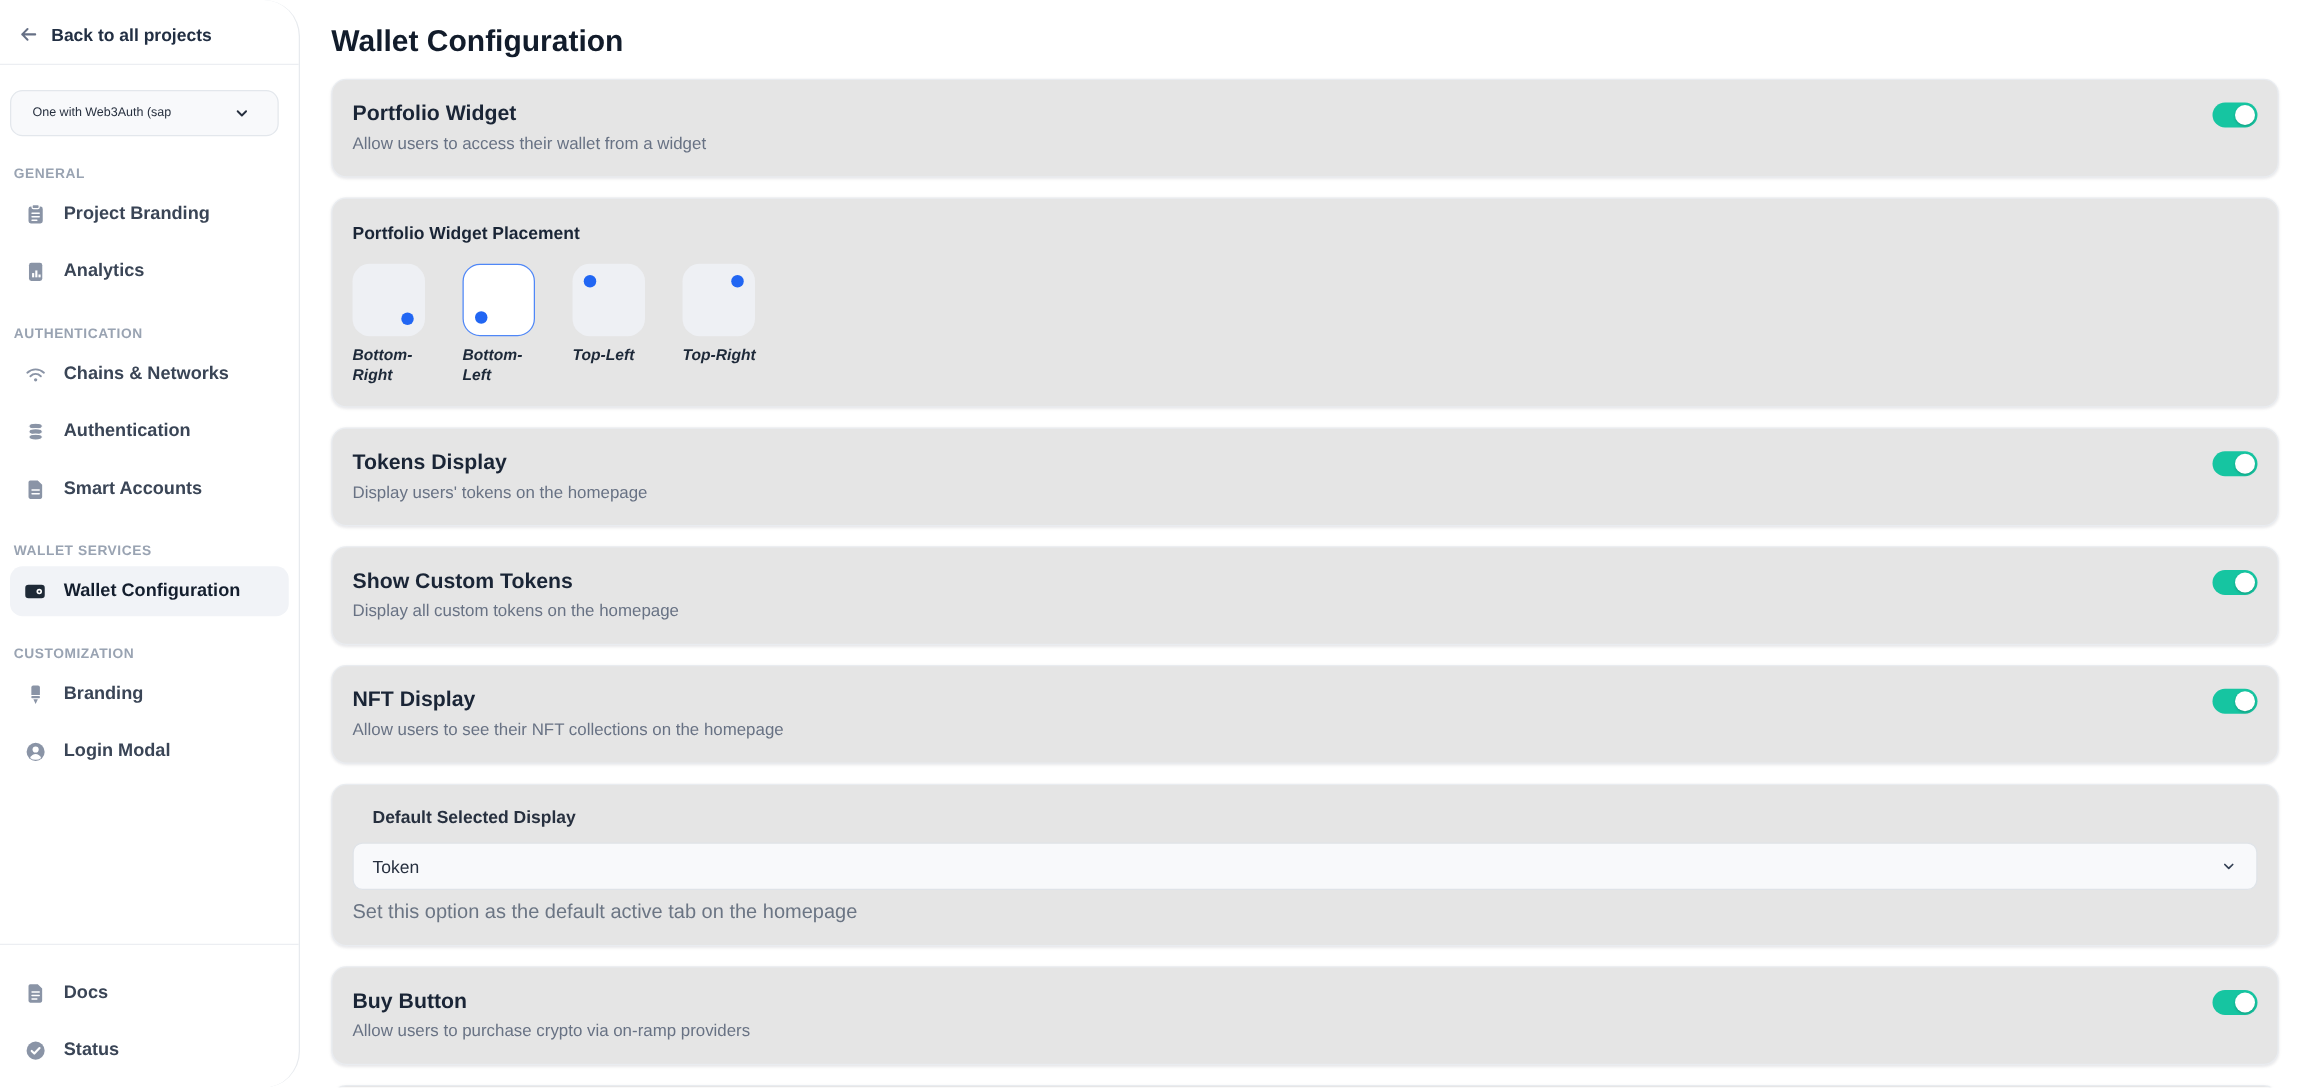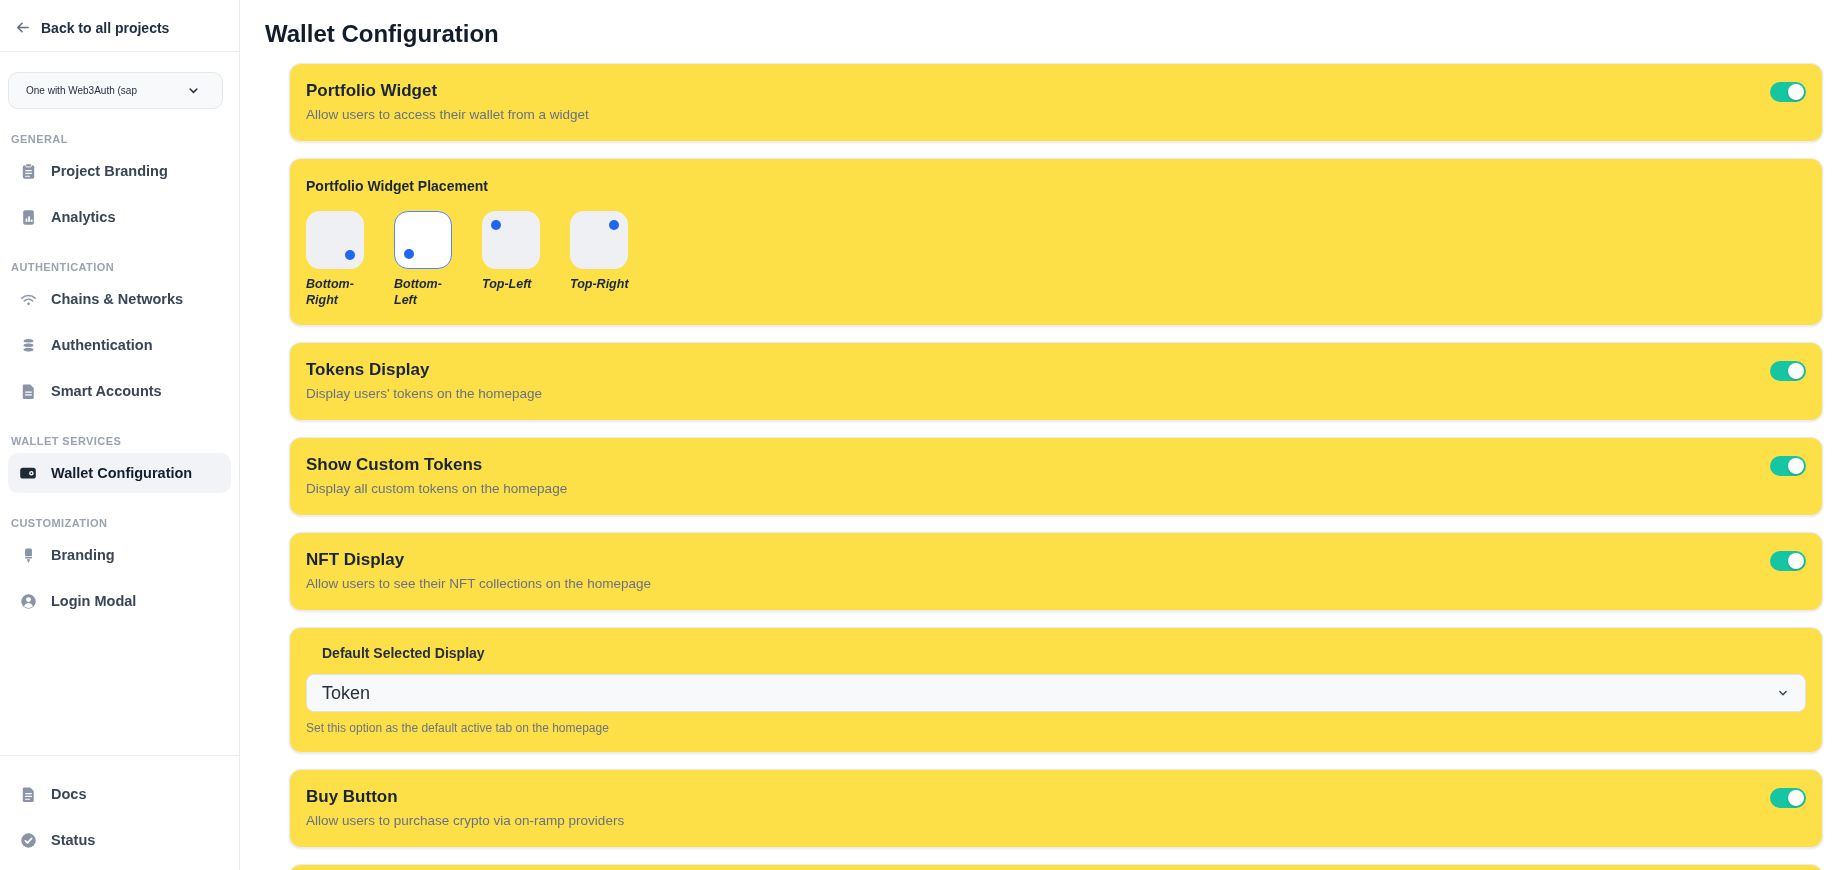--- a/index.html
+++ b/index.html
@@ -2,21 +2,21 @@
 <html><head>
 <meta charset="utf-8">
 <style>
   * { margin:0; padding:0; box-sizing:border-box; }
   html,body { width:1840px; height:870px; overflow:hidden; background:#fff;
     font-family:"Liberation Sans", sans-serif; color:#1d2939; }
   .app { display:flex; width:1840px; height:870px; }
 
   
   .sidebar { width:240px; min-width:240px; height:870px; background:#fff;
-    border-right:1px solid #e7eaee; display:flex; flex-direction:column; }
+    border-right:1px solid #e7eaee; display:flex; flex-direction:column;border-radius:29px; }
   .back-row { display:flex; align-items:center; gap:10px; padding:19px 12px 15px 14px;
     cursor:pointer; }
   .back-row span { font-size:14px; font-weight:700; color:#222f43; }
   .divider { height:1px; background:#eceef2; width:100%; }
   .project-select { margin:20px 16px 0 8px; height:37px; background:#f8f9fb;
     border:1px solid #e3e7ec; border-radius:10px; display:flex; align-items:center;
     padding:0 12px 0 17px; cursor:pointer; }
   .project-select .val { font-size:10px; font-weight:500; color:#27303f; white-space:nowrap;
     overflow:hidden; max-width:160px; flex:1; }
   .nav { padding:0 8px; }
@@ -27,23 +27,23 @@
     font-size:14.5px; font-weight:600; color:#3a4556; }
   .nav-item.active { background:#f1f3f7; color:#141e2e; font-weight:700; }
   .nav-item .ic { width:20px; height:20px; display:flex; align-items:center; justify-content:center; }
   .sidebar-footer { margin-top:auto; }
   .sidebar-footer .inner { padding:12px 8px 10px; }
 
   
   .main { flex:1; padding:16px 17px 0 25px; overflow:hidden; }
   .page-title { font-size:24px; line-height:28px; font-weight:700; color:#121c2b;
     margin:4px 0 15px; }
-  .card { background:#fde047; border:1px solid #e9ecf0; border-radius:12px;
+  .card { background:#e5e5e5; border:1px solid #e9ecf0; border-radius:12px;
     box-shadow:0 1px 3px rgba(16,24,40,.06), 0 1px 2px rgba(16,24,40,.04);
-    margin-bottom:16px; padding:15px 16px 17px;margin-left:24px; }
+    margin-bottom:16px; padding:15px 16px 17px; }
   .toggle-card { display:flex; align-items:flex-start; justify-content:space-between; }
   .card-title { font-size:17px; line-height:24px; font-weight:700; color:#1a2536; }
   .card-desc { font-size:13.5px; line-height:18px; color:#687284; margin-top:3px; }
 
   .toggle { width:36px; height:20px; border-radius:11px; background:#16c5a1;
     position:relative; margin-top:3px; cursor:pointer; flex:none; }
   .toggle .knob { position:absolute; top:2px; right:2px; width:16px; height:16px;
     border-radius:50%; background:#fff; box-shadow:0 1px 2px rgba(0,0,0,.2); }
 
   
@@ -55,22 +55,22 @@
   .dot.br { right:9px; bottom:9px; }  .dot.bl { left:9px; bottom:9px; }
   .dot.tl { left:9px; top:9px; }      .dot.tr { right:9px; top:9px; }
   .tile-label { margin-top:7px; font-size:12.5px; line-height:16px; font-weight:600;
     color:#1d2939; }
 
   
   .field-label { font-size:14px; line-height:20px; font-weight:600; color:#27303f;padding-left:16px; }
   .select-box { margin-top:11px; height:38px; background:#f8f9fb; border:1px solid #dfe3e8;
     border-radius:8px; display:flex; align-items:center; justify-content:space-between;
     padding:0 15px; cursor:pointer; }
-  .select-box .val { font-size:18px; color:#27303f; }
-  .field-helper { margin-top:9px; font-size:12px; color:#6b7584; }
+  .select-box .val { font-size:14px; color:#27303f; }
+  .field-helper { margin-top:9px; font-size:16px; color:#6b7584; }
 
   .sliver { height:30px; margin-bottom:0; }
 </style>
 </head>
 <body>
 
 <div class="app">
 
   <aside class="sidebar">
     <div class="back-row">

